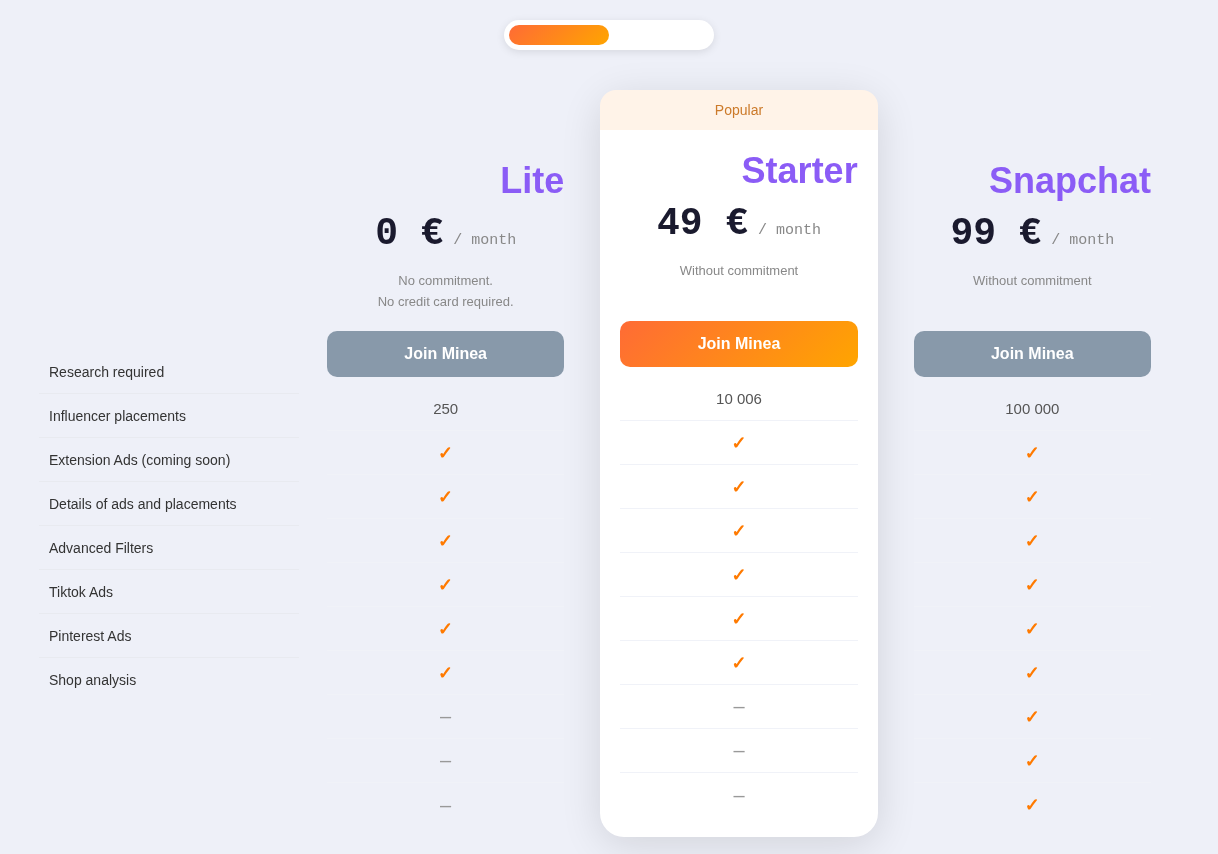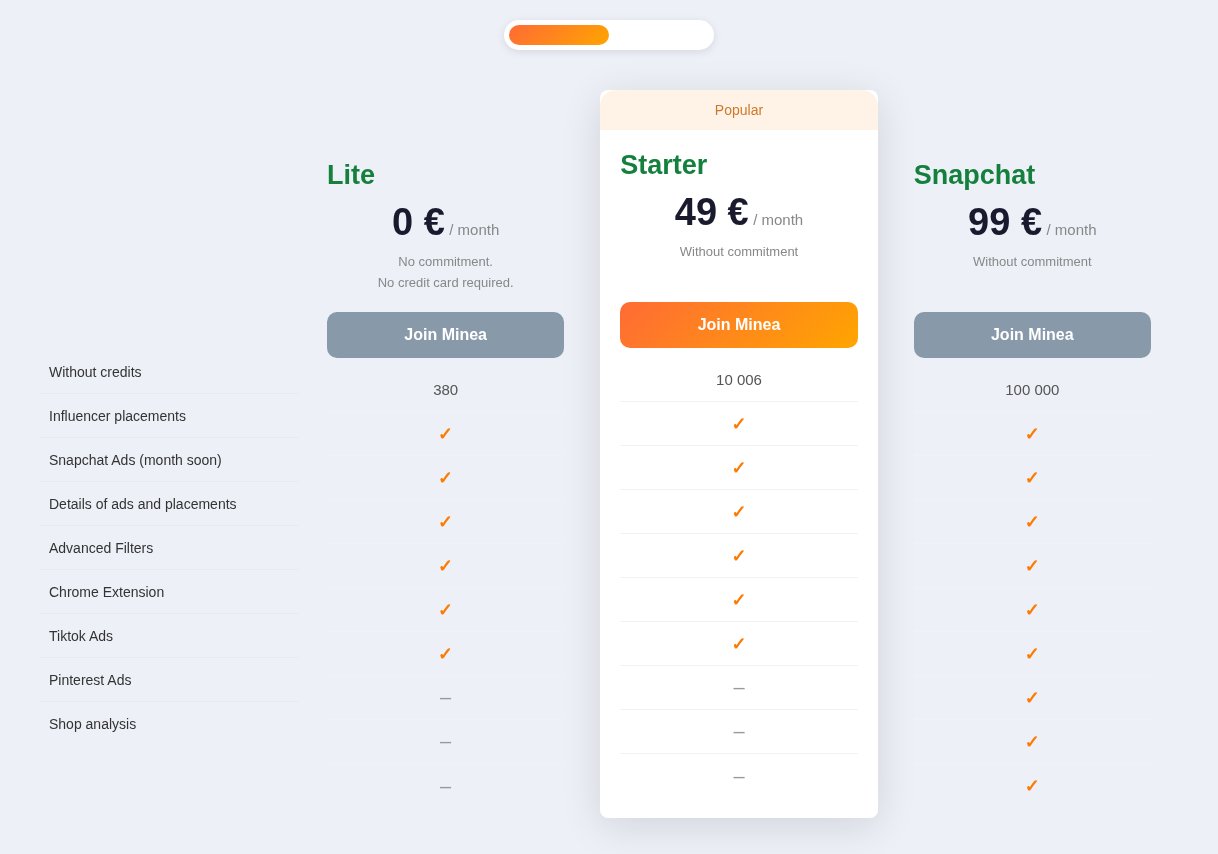--- a/index.html
+++ b/index.html
@@ -71,21 +71,21 @@
     }
 
     .feature-row:last-child {
       border-bottom: none;
     }
 
     
     .plan-card {
       flex: 1;
       background: #fff;
-      border-radius: 8px;
+      border-radius: 24px;
       padding: 0 20px 20px;
       margin: 0 8px;
       position: relative;
     }
 
     .plan-card.featured {
       box-shadow: 0 8px 40px rgba(0,0,0,0.12);
       z-index: 2;
       padding-top: 0;
     }
@@ -100,30 +100,31 @@
       background: #fff3e8;
       color: #cc7a2a;
       font-size: 14px;
       text-align: center;
       padding: 12px;
       border-radius: 16px 16px 0 0;
       margin: 0 -20px;
     }
 
     .plan-name {
-      font-size: 27px;
+      font-size: 36px;
       font-weight: 800;
-      text-align: left;
-      color: #15803d;
+      text-align: right;
+      color: #8b5cf6;
       padding: 20px 0 10px;
     }
 
     .plan-price {
       text-align: center;
-      margin-bottom: 8px;
+      margin-bottom: 16px;
+      font-family: Liberation Mono, monospace;
     }
 
     .price-amount {
       font-size: 38px;
       font-weight: 800;
       color: #1a1a2e;
     }
 
     .price-unit {
       font-size: 15px;
@@ -198,44 +199,43 @@
 
 <div class="billing-toggle">
   <button class="toggle-btn active"></button>
   <button class="toggle-btn inactive"></button>
 </div>
 
 <div class="pricing-container">
 
   <div class="features-col">
 
-  <div class="feature-row">Without credits</div>
+  <div class="feature-row">Research required</div>
       <div class="feature-row">Influencer placements</div>
-      <div class="feature-row">Snapchat Ads (month soon)</div>
+      <div class="feature-row">Extension Ads (coming soon)</div>
       <div class="feature-row">Details of ads and placements</div>
       <div class="feature-row">Advanced Filters</div>
-      <div class="feature-row">Chrome Extension</div>
       <div class="feature-row">Tiktok Ads</div>
       <div class="feature-row">Pinterest Ads</div>
       <div class="feature-row">Shop analysis</div>
     </div>
 
 <div class="plan-card">
       
       <div class="plan-name">Lite</div>
       <div class="plan-price">
         <span class="price-amount">0 €</span>
         <span class="price-unit">/ month</span>
       </div>
       <div class="plan-commitment">
         No commitment.<br>No credit card required.
       </div>
       <button class="join-btn gray">Join Minea</button>
       <div class="feature-value-row">
-        <span class="credit-count">380</span>
+        <span class="credit-count">250</span>
       </div><div class="feature-value-row">
         <span class="check-icon">✓</span>
       </div><div class="feature-value-row">
         <span class="check-icon">✓</span>
       </div><div class="feature-value-row">
         <span class="check-icon">✓</span>
       </div><div class="feature-value-row">
         <span class="check-icon">✓</span>
       </div><div class="feature-value-row">
         <span class="check-icon">✓</span>

